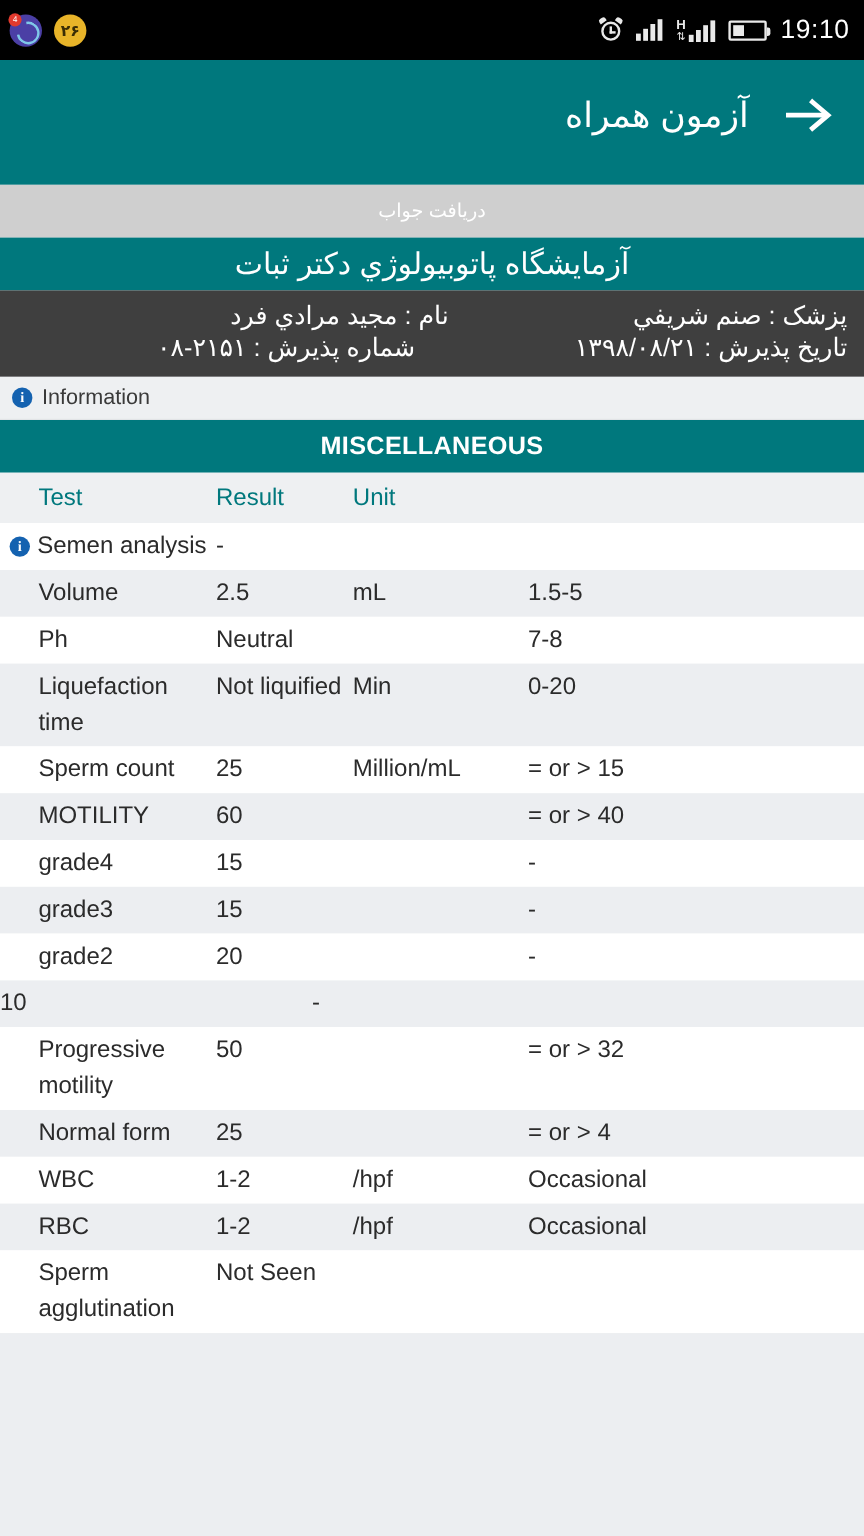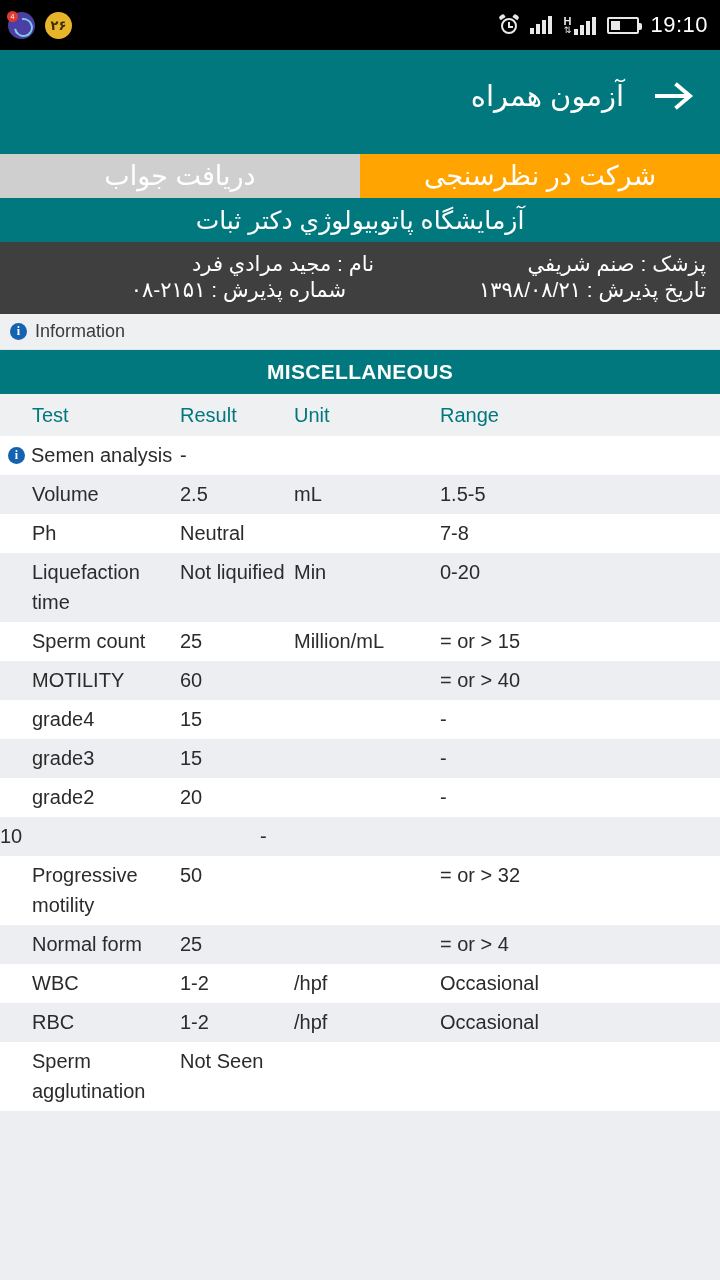--- a/index.html
+++ b/index.html
@@ -78,21 +78,21 @@
     background:#00787d; height:104px; flex:0 0 104px;
     display:flex; flex-direction:row-reverse; align-items:center;
     justify-content:flex-start; padding:0 18px 12px 0;
   }
   .arrow-btn { width:56px; height:56px; display:flex; align-items:center; justify-content:center; }
   .arrow-btn svg { display:block; }
   .app-title { color:#fff; font-size:29px; direction:rtl; margin-right:22px; white-space:nowrap; }
 
   
   .tabs { display:flex; flex-direction:row-reverse; height:44px; flex:0 0 44px; }
-  .tab { display:flex; align-items:center; justify-content:center; font-size:27px;
+  .tab { display:flex; align-items:center; justify-content:center; font-size:16px;
          direction:rtl; white-space:nowrap; }
   .tab.active { background:#ffa400; color:#ffffff; flex:0 0 360px; }
   .tab.inactive { background:#cfcfcf; color:#ffffff; flex:1 1 auto; }
 
   
   .labbar { background:#00787d; height:44px; flex:0 0 44px;
             display:flex; align-items:center; justify-content:center; }
   .labbar span { color:#fff; font-size:25px; direction:rtl; }
 
   
@@ -198,21 +198,20 @@
     <div class="arrow-btn">
       <svg width="42" height="30" viewBox="0 0 42 30">
         <path d="M2 15 H36" stroke="#ffffff" stroke-width="4" fill="none"></path>
         <path d="M24 4 L37 15 L24 26" stroke="#ffffff" stroke-width="4" fill="none" stroke-linecap="square"></path>
       </svg>
     </div>
     <div class="app-title">آزمون همراه</div>
   </div>
 
   <div class="tabs">
-    <div class="tab active">شرکت در نظرسنجی</div>
     <div class="tab inactive">دریافت جواب</div>
   </div>
 
   <div class="labbar">
     <span>آزمایشگاه پاتوبیولوژي دکتر ثبات</span>
   </div>
 
   <div class="patient">
     <div class="prow">
       <div class="pcell left">پزشک : صنم شریفي</div>
@@ -231,21 +230,20 @@
 
   <div class="section">
     <span>MISCELLANEOUS</span>
   </div>
 
   <div class="table">
     <div class="thead">
       <div class="th c-test">Test</div>
       <div class="th c-result">Result</div>
       <div class="th c-unit">Unit</div>
-      <div class="th c-range">Range</div>
     </div>
     <div id="tbody">
         <div class="trow odd group">
           <div class="td c-test wrap">
             <span class="info-i">i</span>
             <span class="gname">Semen analysis</span>
           </div>
           <div class="td c-result wrap">-</div>
           <div class="td c-unit wrap"></div>
           <div class="td c-range wrap"></div>

